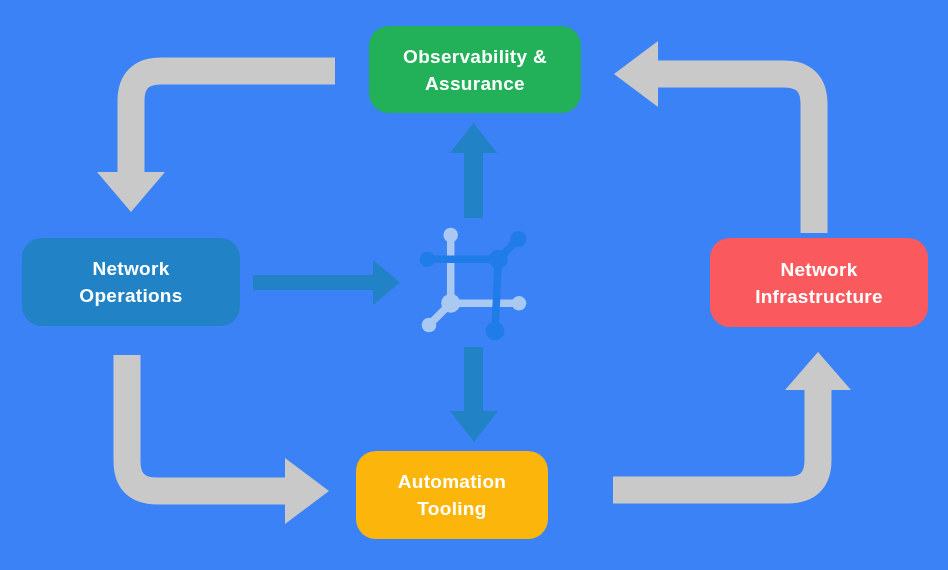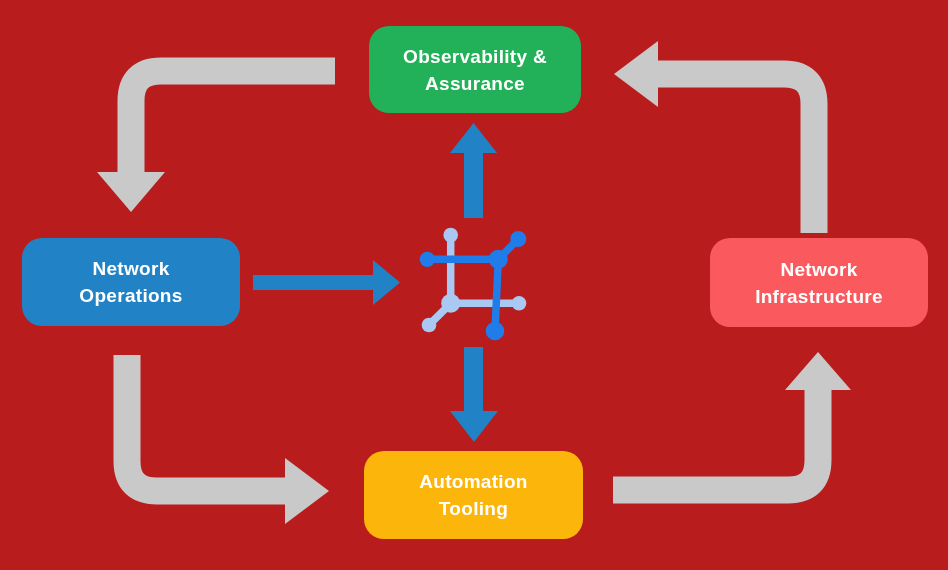--- a/index.html
+++ b/index.html
@@ -1,20 +1,20 @@
 <!DOCTYPE html>
 <html><head>
 <meta charset="utf-8">
 <style>
   html, body { margin: 0; padding: 0; background: #000000; }
   .canvas {
     position: relative;
     width: 948px;
     height: 570px;
-    background: #b91c1c;
+    background: #3b82f6;
     overflow: hidden;
     font-family: "Liberation Sans", sans-serif;
   }
   .layer { position: absolute; left: 0; top: 0; width: 948px; height: 570px; }
   .node {
     position: absolute;
     border-radius: 20px;
     display: flex;
     align-items: center;
     justify-content: center;
@@ -22,21 +22,21 @@
     color: #ffffff;
     font-size: 19px;
     font-weight: 700;
     letter-spacing: 0.3px;
     line-height: 27px;
   }
   .node-label { white-space: pre-line; }
   .node-observability   { left: 369px; top: 26px;  width: 212px; height: 87px; background: #22b158; }
   .node-operations      { left: 22px;  top: 238px; width: 218px; height: 88px; background: #2183c5; }
   .node-infrastructure  { left: 710px; top: 238px; width: 218px; height: 89px; background: #fa5a5e; }
-  .node-automation      { left: 364px; top: 451px; width: 219px; height: 88px; background: #fcb60b; }
+  .node-automation      { left: 356px; top: 451px; width: 192px; height: 88px; background: #fcb60b; }
   .gray-shaft { fill: none; stroke-width: 27px; }
   .icon-line { fill: none; stroke-width: 7.5px; stroke-linecap: round; }
 </style>
 </head>
 <body>
 
 <div class="canvas">
 
   <svg class="layer" viewBox="0 0 948 570" xmlns="http://www.w3.org/2000/svg">
 

